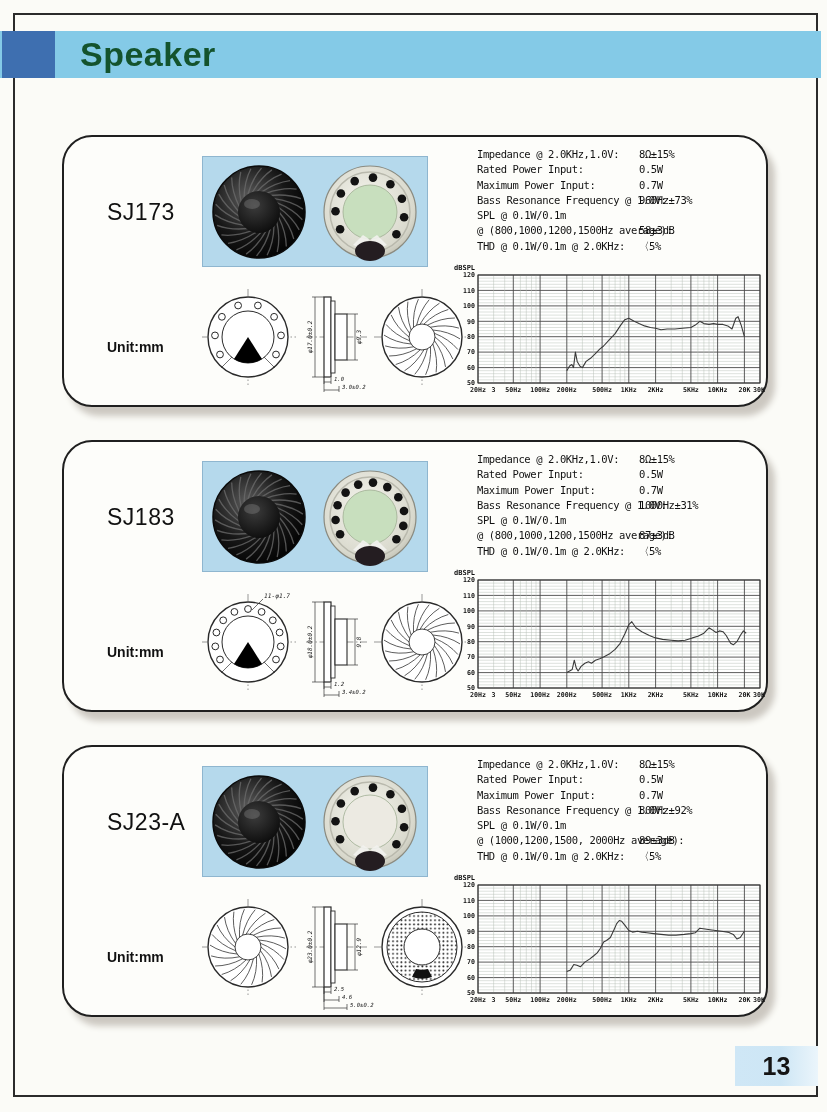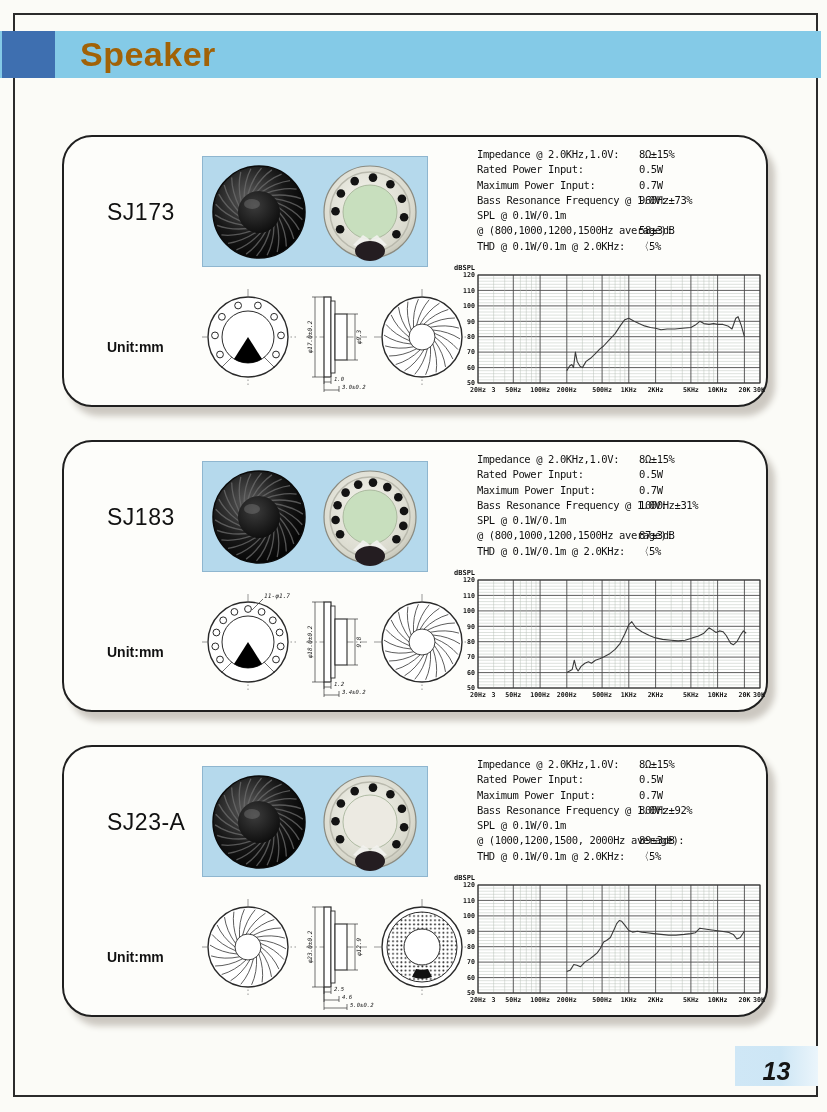--- a/index.html
+++ b/index.html
@@ -5,38 +5,38 @@
   html,body{margin:0;padding:0;}
   body{
     width:827px;height:1112px;position:relative;overflow:hidden;
     background:#fbfbf7;font-family:"Liberation Sans",sans-serif;color:#111;
   }
   .page-border{position:absolute;left:13px;top:13px;width:805px;height:1084px;
     border:2px solid #2b2b2b;box-sizing:border-box;}
   .header-band{position:absolute;left:0;top:31px;width:821px;height:47px;background:#84cae7;}
   .header-square{position:absolute;left:2px;top:31px;width:53px;height:47px;background:#3e6fb0;}
   .header-title{position:absolute;left:80px;top:31px;height:47px;line-height:46px;
-    font-size:34px;font-weight:bold;letter-spacing:0.5px;color:#a16207;}
+    font-size:34px;font-weight:bold;letter-spacing:0.5px;color:#14532d;}
   .panel{position:absolute;left:62px;width:706px;height:272px;background:#fdfdfa;
     border:2px solid #1f1f1f;border-radius:30px;box-sizing:border-box;
     box-shadow:7px 9px 6px #ccc8c1;}
   .model{position:absolute;left:43px;top:62px;font-size:23px;font-weight:normal;letter-spacing:0.5px;}
   .photo{position:absolute;left:138px;top:19px;width:226px;height:111px;
     background:#b5d9ec;border:1px solid #8fb6cf;box-sizing:border-box;}
   .specs{position:absolute;left:413px;top:11px;width:292px;
     font-family:"DejaVu Sans Mono",monospace;font-size:10.5px;letter-spacing:-0.4px;}
   .spec-row{position:relative;height:15.3px;white-space:nowrap;}
   .spec-value{position:absolute;left:162px;top:0;}
   .unit{position:absolute;left:43px;top:202px;font-size:14px;font-weight:bold;}
   .drawing{position:absolute;left:138px;top:146px;width:272px;height:122px;}
   .chart{position:absolute;left:388px;top:124px;width:316px;height:142px;}
   .page-number{position:absolute;left:735px;top:1046px;width:83px;height:40px;
     background:linear-gradient(to right,#cfe7f6 0%,#cde6f5 55%,#ebf5fb 100%);
-    display:flex;align-items:flex-end;justify-content:center;
-    font-size:25px;font-weight:bold;color:#141414;font-style:italic;}
+    display:flex;align-items:center;justify-content:center;
+    font-size:25px;font-weight:bold;color:#141414;}
   svg text{font-family:"DejaVu Sans Mono",monospace;}
 </style>
 </head>
 <body>
 
 <div class="page-border"></div>
 <div class="header-band"></div>
 <div class="header-square"></div>
 <div class="header-title">Speaker</div>
 

